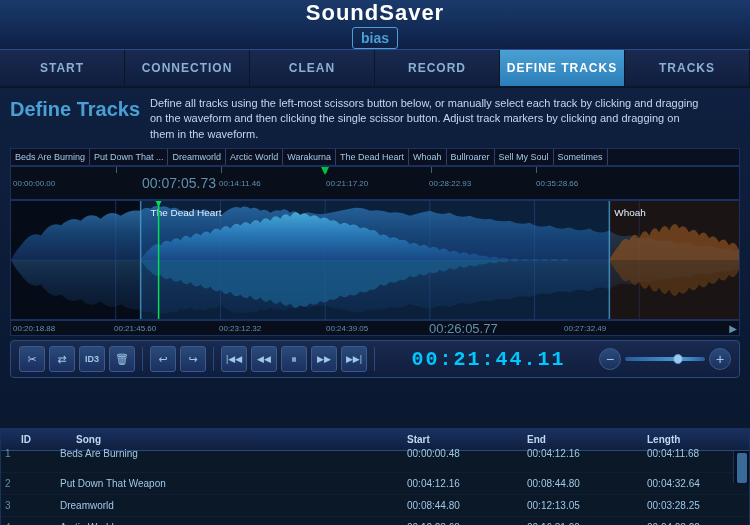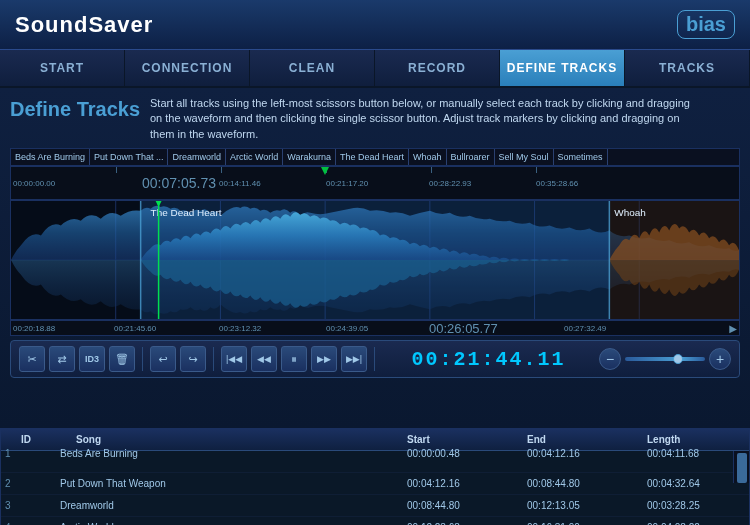--- a/index.html
+++ b/index.html
@@ -13,34 +13,35 @@
 
     
     .header {
       background: linear-gradient(180deg, #1a3a6b 0%, #0d2045 100%);
       height: 50px;
       display: flex;
       align-items: center;
       justify-content: space-between;
       padding: 0 15px;
       border-bottom: 1px solid #2a4a8b;
+      flex-direction: column;
     }
     .app-title {
       color: white;
       font-size: 22px;
       font-weight: bold;
       letter-spacing: 1px;
     }
     .bias-logo {
       color: #4a9fd4;
-      font-size: 20px;
+      font-size: 14px;
       font-weight: bold;
       border: 1px solid #4a9fd4;
       padding: 2px 8px;
-      border-radius: 8px;
+      border-radius: 3px;
     }
 
     
     .nav-tabs {
       background: linear-gradient(180deg, #1a2a50 0%, #0f1e3d 100%);
       height: 38px;
       display: flex;
       align-items: stretch;
       border-bottom: 2px solid #0a1628;
     }
@@ -293,21 +294,21 @@
   <div class="nav-tab">CLEAN</div>
   <div class="nav-tab">RECORD</div>
   <div class="nav-tab active">DEFINE TRACKS</div>
   <div class="nav-tab">TRACKS</div>
 </div>
 
 <div class="main-content">
 
   <div class="define-tracks-header">
     <div class="define-tracks-title">Define Tracks</div>
-    <div class="define-tracks-description">Start all tracks using the left-most scissors button below, or manually select each track by clicking and dragging on the waveform and then clicking the single scissor button. Adjust track markers by clicking and dragging on them in the waveform.</div>
+    <div class="define-tracks-description">Define all tracks using the left-most scissors button below, or manually select each track by clicking and dragging on the waveform and then clicking the single scissor button. Adjust track markers by clicking and dragging on them in the waveform.</div>
   </div>
 
   <div class="track-name-bar">
     <span class="track-label">Beds Are Burning</span>
     <span class="track-label">Put Down That ...</span>
     <span class="track-label">Dreamworld</span>
     <span class="track-label">Arctic World</span>
     <span class="track-label">Warakurna</span>
     <span class="track-label">The Dead Heart</span>
     <span class="track-label">Whoah</span>

